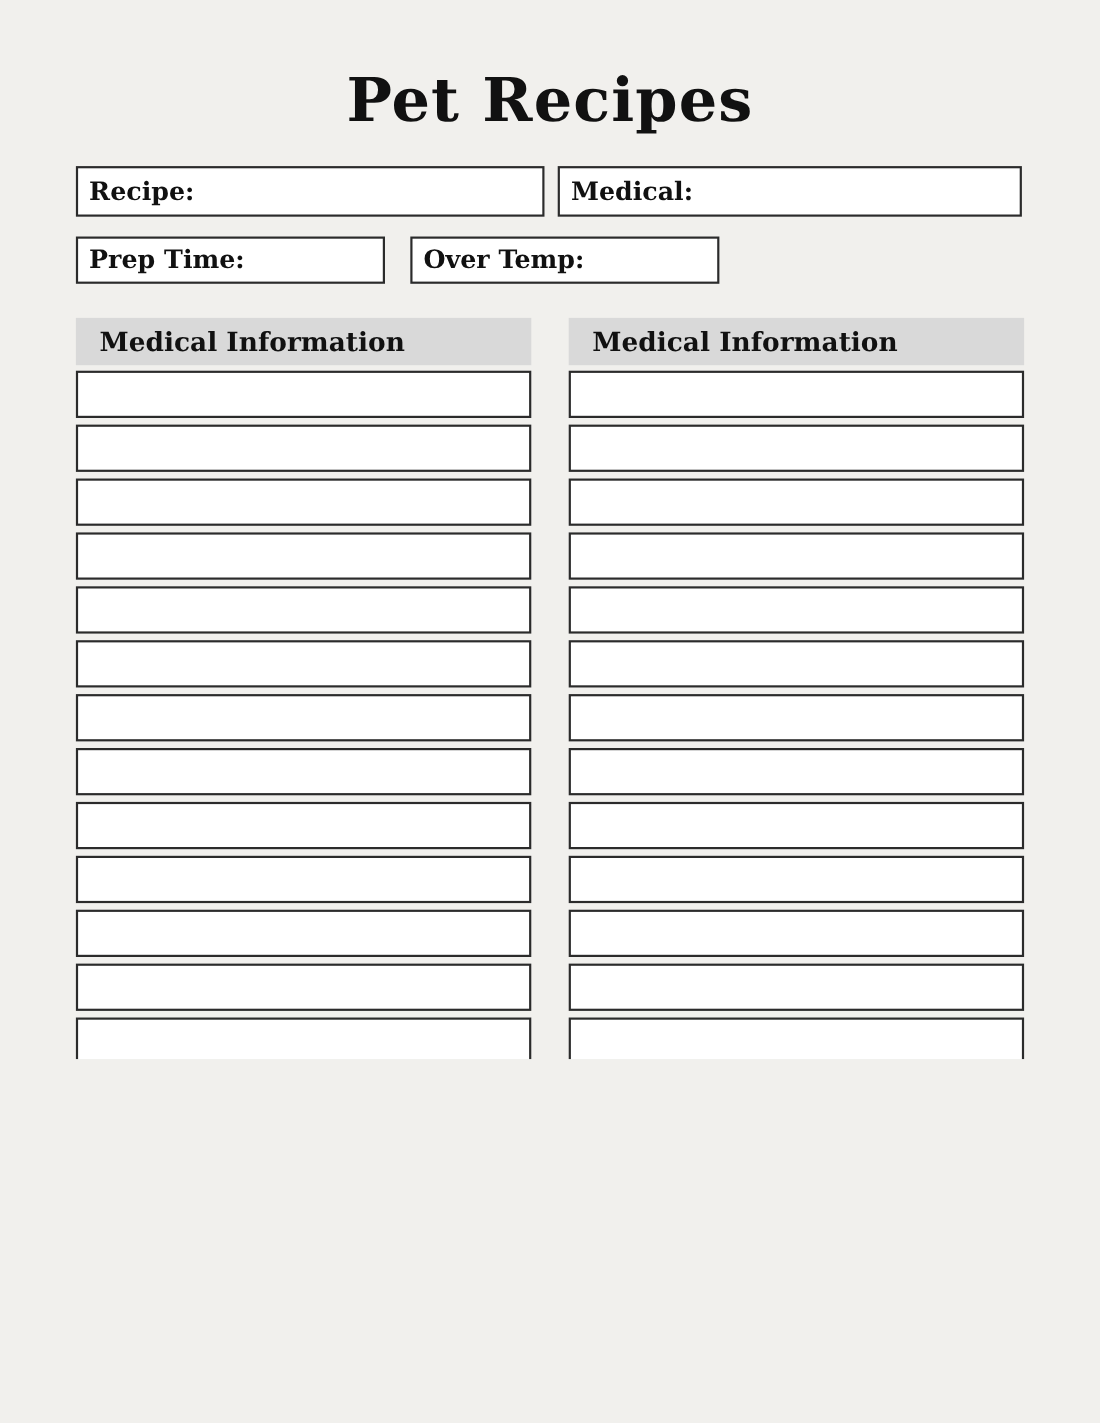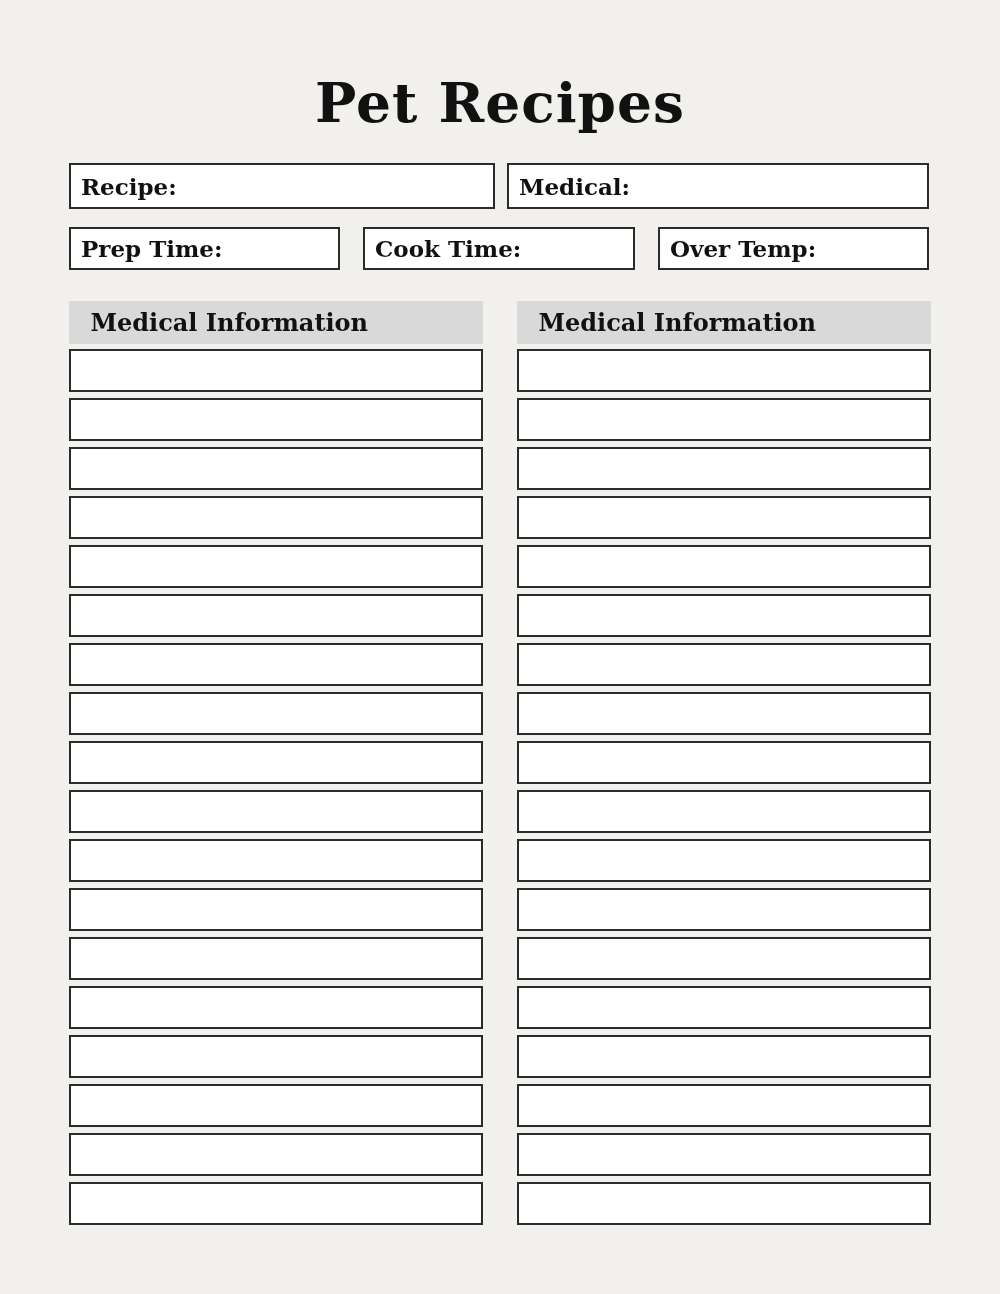--- a/index.html
+++ b/index.html
@@ -7,23 +7,23 @@
     --box-background: #ffffff;
     --header-background: #d9d9d9;
     --border: #2b2b2b;
     --text: #111111;
   }
   * { margin: 0; padding: 0; box-sizing: border-box; }
   html, body { background: var(--page-background); }
   .page {
     position: relative;
     width: 1000px;
-    height: 1294px;
+    height: 963px;
     background: var(--page-background);
-    padding: 12px 69px;
+    padding: 0 69px;
     font-family: "DejaVu Serif", "Liberation Serif", serif;
     color: var(--text);
     overflow: hidden;
   }
   .title {
     padding-top: 56px;
     text-align: center;
     font-size: 55px;
     font-weight: 700;
     line-height: 1.28;
@@ -97,23 +97,20 @@
     </div>
     <div class="field-box fb-serves">
       <span class="field-label">Medical:</span>
     </div>
   </div>
 
   <div class="field-row field-row-2">
     <div class="field-box fb-prep">
       <span class="field-label">Prep Time:</span>
     </div>
-    <div class="field-box fb-cook">
-      <span class="field-label">Cook Time:</span>
-    </div>
     <div class="field-box fb-temp">
       <span class="field-label">Over Temp:</span>
     </div>
   </div>
 
   <div class="columns">
     <section class="info-column left">
       <header class="column-header">
         <span>Medical Information</span>
       </header>

